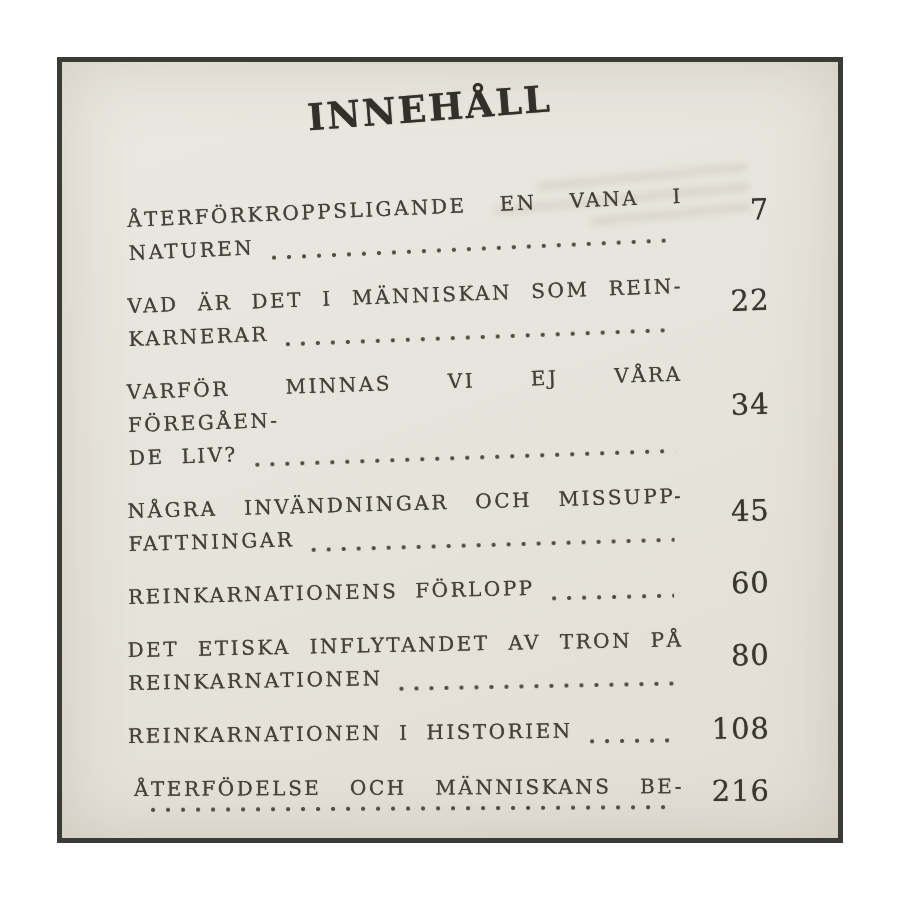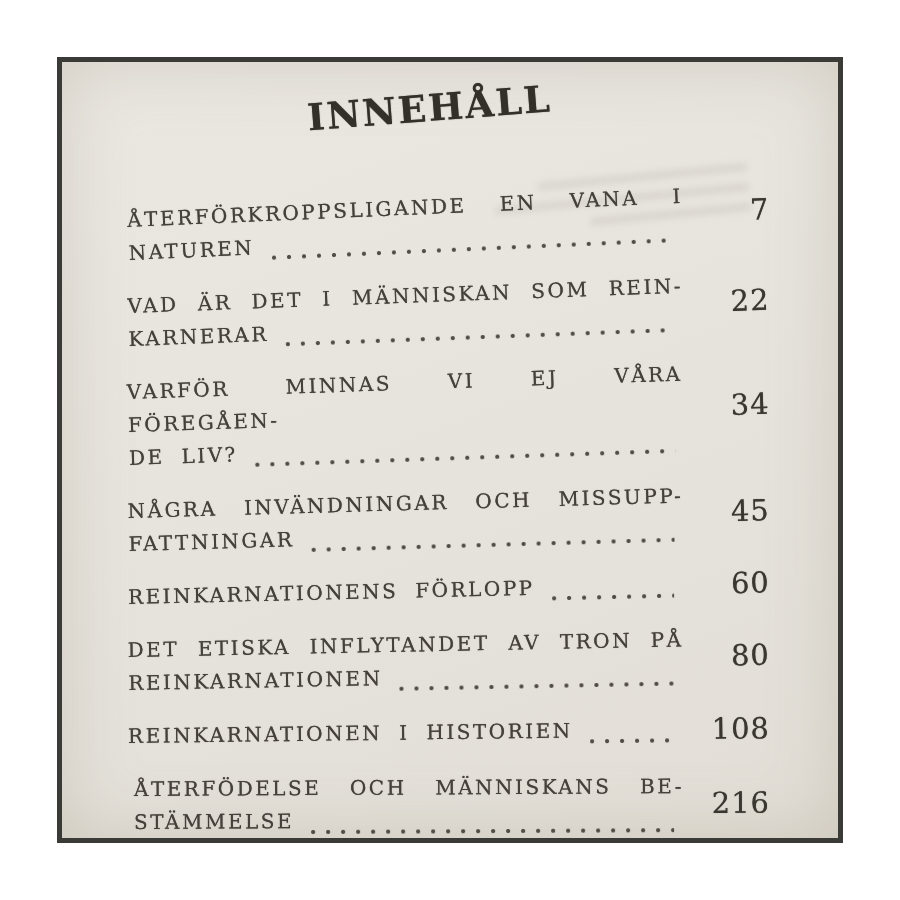--- a/index.html
+++ b/index.html
@@ -213,21 +213,20 @@
               <span class="leader"></span>
             </div>
           </div>
           <div class="pagenum">108</div>
         </div>
 
         <div class="entry e8">
           <div class="entry-text">
             <div class="l1">ÅTERFÖDELSE OCH MÄNNISKANS BE-</div>
             <div class="l2row">
-              <span class="l2">STÄMMELSE</span>
               <span class="leader"></span>
             </div>
           </div>
           <div class="pagenum">216</div>
         </div>
 
       </div>
     </div>
   </div>
 </div>

